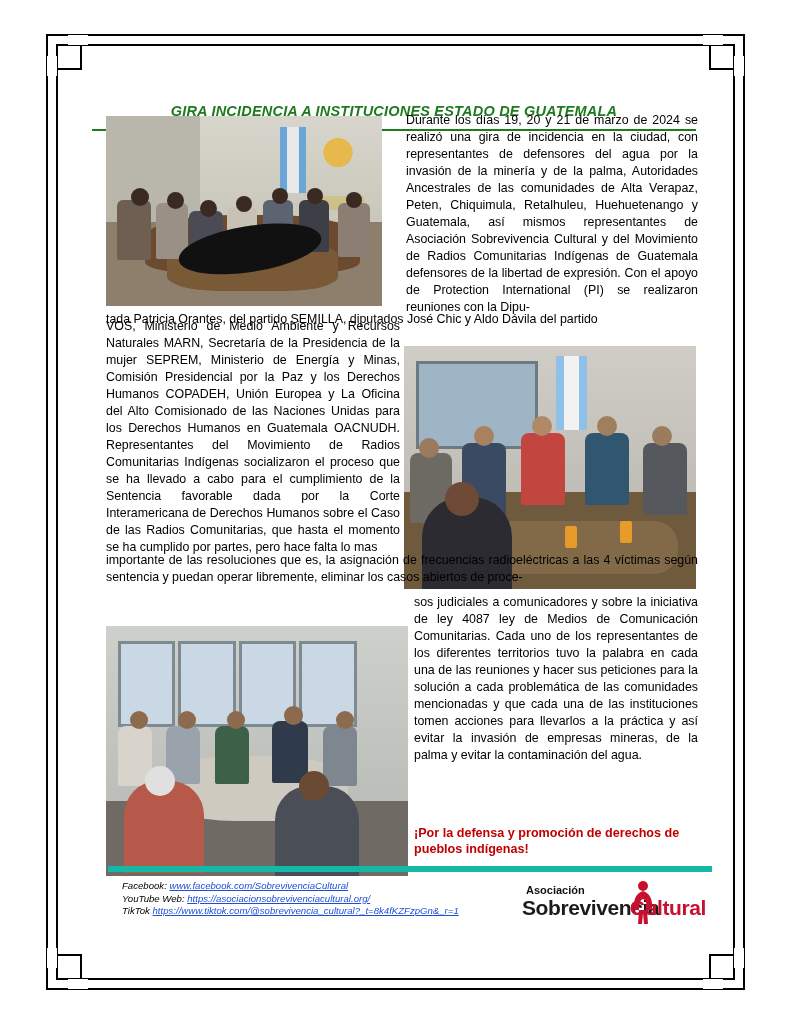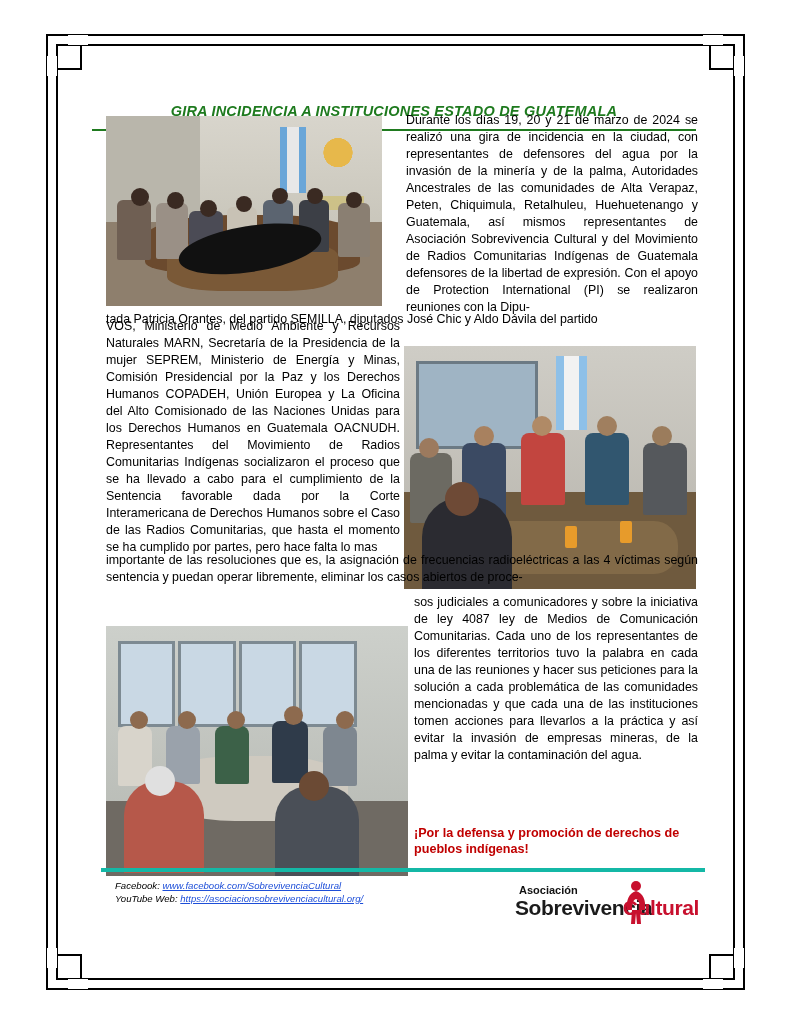--- a/index.html
+++ b/index.html
@@ -94,22 +94,22 @@
   .p-right1{left:340px;top:538px;width:284px;}
   .slogan{
     position:absolute;
     left:340px;top:770px;width:284px;
     font-size:12.6px;line-height:15.6px;
     font-weight:bold;color:#c00000;text-align:left;
   }
 
   
   .footer{
-    position:absolute;left:27px;bottom:10px;width:604px;height:86px;
-    border-top:4px solid #14b8a6;
+    position:absolute;left:34px;bottom:10px;width:604px;height:86px;
+    border-top:6px solid #14b8a6;
   }
   .footer-lines{
     position:absolute;left:14px;top:8px;width:400px;
     font-size:9.6px;line-height:12.6px;
     font-style:italic;color:#000;
   }
   .footer-lines .lbl{color:#000;}
   .footer-lines a{color:#1d4ed8;text-decoration:underline;}
   .logo{
     position:absolute;right:4px;top:12px;width:190px;height:58px;
@@ -285,20 +285,24 @@
     <div class="footer">
       <div class="footer-lines">
         <div>
           <span class="lbl">Facebook:</span>
           <a href="#">www.facebook.com/SobrevivenciaCultural</a>
         </div>
         <div>
           <span class="lbl">YouTube Web:</span>
           <a href="#">https://asociacionsobrevivenciacultural.org/</a>
         </div>
+        <div>
+          <span class="lbl">TikTok</span>
+          <a href="#">https://www.tiktok.com/@sobrevivencia_cultural?_t=8k4fKZFzpGn&amp;_r=1</a>
+        </div>
       </div>
 
       <div class="logo">
         <div class="asoc">Asociación</div>
         <div class="sob">Sobrevivencia</div>
         <div class="cult">Cultural</div>
         <svg class="figure" viewBox="0 0 26 44">
           <circle cx="13" cy="6" r="5" fill="#c8102e"></circle>
           <path d="M13 11 C6 13 3 20 4 30 L9 30 C9 24 10 20 13 19 C16 20 17 24 17 30 L22 30 C23 20 20 13 13 11 Z" fill="#c8102e"></path>
           <path d="M9 30 L8 44 L12 44 L13 33 L14 44 L18 44 L17 30 Z" fill="#c8102e"></path>

